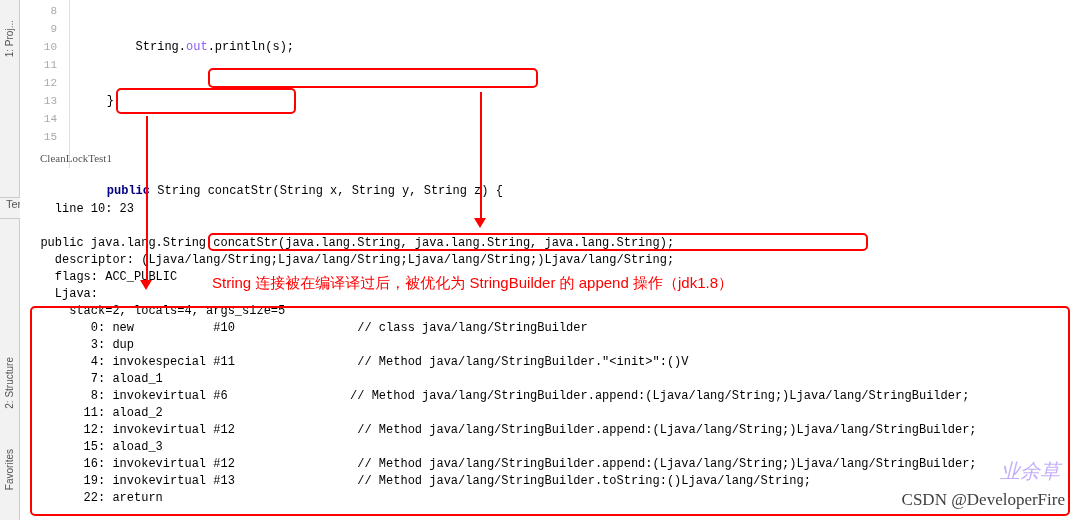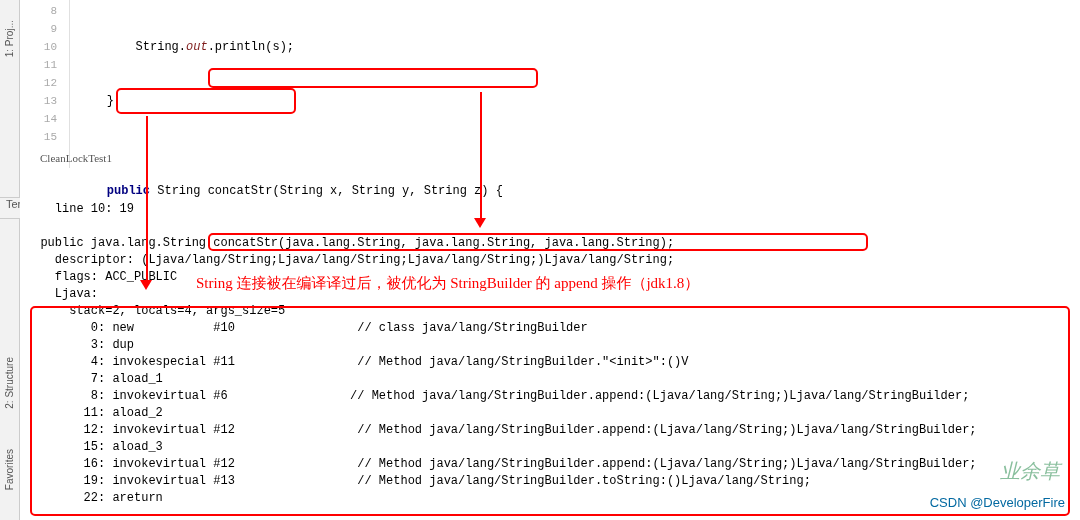--- a/index.html
+++ b/index.html
@@ -61,21 +61,21 @@
     line-height: 18px;
     font-size: 12px;
     padding-top: 2px;
     white-space: pre;
     position: relative;
   }
   .code-line { display:block; }
   .hl-line { background: #fffee0; display:block; margin-left:-8px; padding-left:8px;}
   .kw { color: #000080; font-weight: bold; }
   .str { color: #008000; font-weight: bold; }
-  .field { color: #7f1d1d; font-style: italic; }
+  .field { color: #8b5cf6; }
   .param { color: #808080; }
   .file-tab-bar {
     position:absolute;
     left:40px;
     top:152px;
     font-size:11px;
     color:#555;
     font-family: Liberation Serif, serif;
   }
   .terminal-header {
@@ -130,32 +130,32 @@
   }
   .annotation {
     position:absolute;
     color:#f00;
     font-family: "Microsoft YaHei","PingFang SC",Arial,sans-serif;
     font-size:15px;
   }
   .watermark1 {
     position:absolute;
     right:20px; bottom:35px;
-    color:#15803d;
+    color:#8b5cf6;
     font-size:20px;
     font-family: Arial,sans-serif;
     font-style:italic;
     opacity:0.5;
   }
   .watermark2 {
     position:absolute;
     right:15px; bottom:10px;
-    color:#0369a1;
-    font-size:13px;
-    font-family: Liberation Sans, sans-serif;
+    color:#404040;
+    font-size:17px;
+    font-family: Liberation Serif, serif;
   }
 </style>
 </head>
 <body>
 
 <div class="side-tabs">
   <div class="side-tab">1: Proj...</div>
   <div class="side-tab" style="margin-top:260px">2: Structure</div>
   <div class="side-tab">Favorites</div>
 </div>
@@ -184,21 +184,21 @@
 
 <div class="file-tab-bar">CleanLockTest1</div>
 
 <div class="terminal-header">
   <span>Terminal:</span>
   <span class="term-tab"><span>Local</span><span class="term-close">×</span></span>
   <span class="term-tab active"><span>Local (2)</span><span class="term-close">×</span></span>
   <span class="term-add">+</span>
 </div>
 
-<div class="terminal-body"><span>    line 10: 19</span>
+<div class="terminal-body"><span>    line 10: 23</span>
 <span></span>
 <span>  public java.lang.String concatStr(java.lang.String, java.lang.String, java.lang.String);</span>
 <span>    descriptor: (Ljava/lang/String;Ljava/lang/String;Ljava/lang/String;)Ljava/lang/String;</span>
 <span>    flags: ACC_PUBLIC</span>
 <span>    Ljava:</span>
 <span>      stack=2, locals=4, args_size=5</span>
 <span>         0: new           #10                 // class java/lang/StringBuilder</span>
 <span>         3: dup</span>
 <span>         4: invokespecial #11                 // Method java/lang/StringBuilder."&lt;init&gt;":()V</span>
 <span>         7: aload_1</span>
@@ -217,16 +217,16 @@
 
 <div class="arrow">
   <div class="arrow-line" style="left:146px; top:116px; width:2px; height:165px;"></div>
   <div class="arrow-head" style="left:140px; top:280px;"></div>
 </div>
 <div class="arrow">
   <div class="arrow-line" style="left:480px; top:92px; width:2px; height:128px;"></div>
   <div class="arrow-head" style="left:474px; top:218px;"></div>
 </div>
 
-<div class="annotation" style="left:196px; top:274px;font-family:Liberation Serif, serif;">String 连接被在编译译过后，被优化为 StringBuilder 的 append 操作（jdk1.8）</div>
+<div class="annotation" style="left:212px; top:274px;">String 连接被在编译译过后，被优化为 StringBuilder 的 append 操作（jdk1.8）</div>
 
 <div class="watermark1">业余草</div>
 <div class="watermark2">CSDN @DeveloperFire</div>
 
 </body></html>

